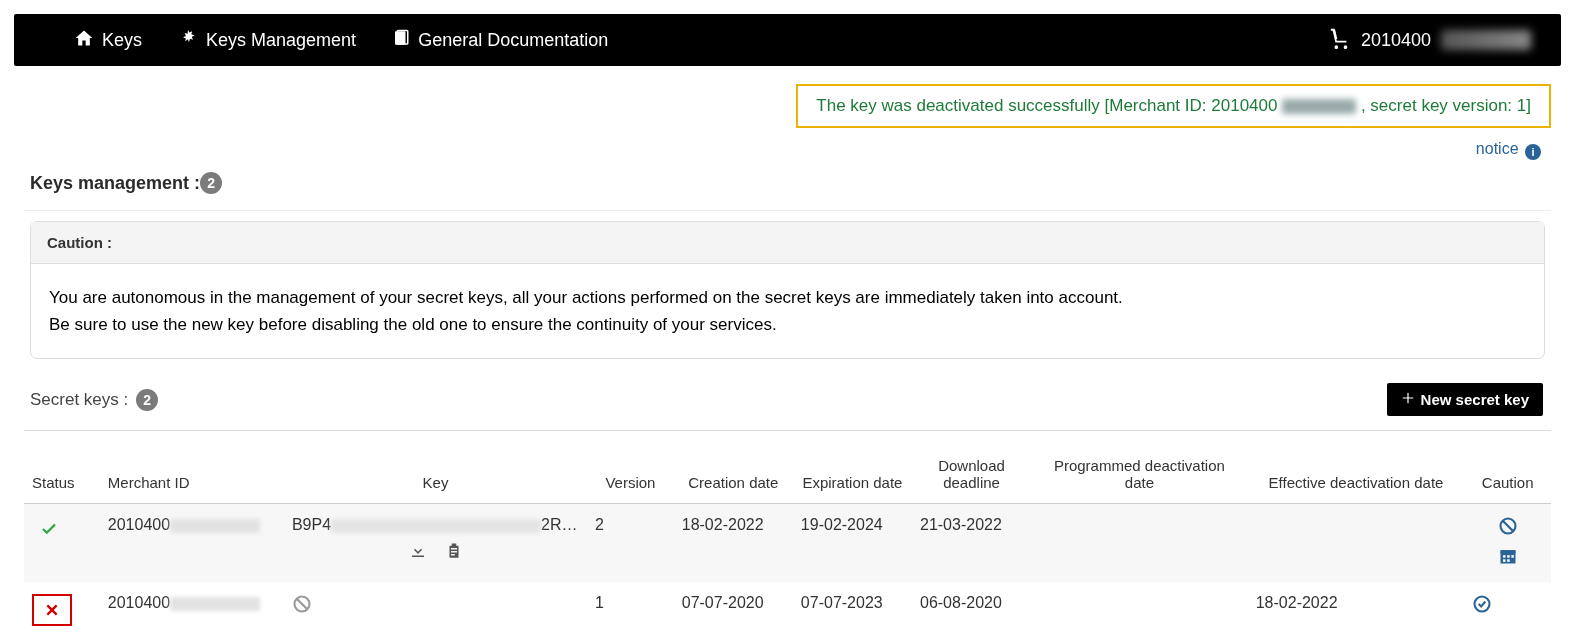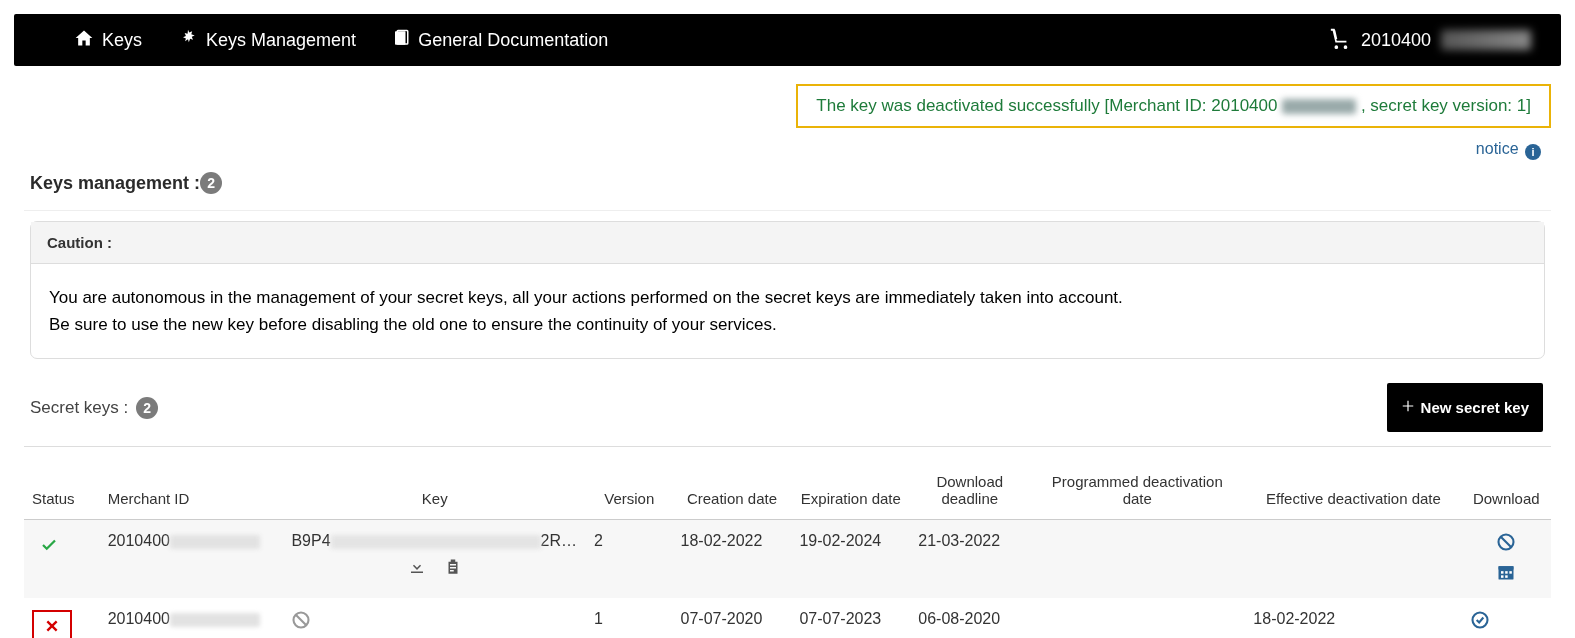--- a/index.html
+++ b/index.html
@@ -132,21 +132,21 @@
     color: #444;
     display: flex;
     gap: 8px;
     align-items: center;
   }
   .btn-new {
     margin-left: auto;
     background: #000;
     color: #fff;
     border: none;
-    padding: 16px 14px;
+    padding: 8px 14px;
     font-size: 15px;
     font-weight: 600;
     border-radius: 2px;
     display: flex;
     align-items: center;
     gap: 6px;
     cursor: pointer;
   }
   table.keys {
     width: 100%;
@@ -311,21 +311,21 @@
       <tr>
         <th class="left" style="width:70px">Status</th>
         <th class="left" style="width:170px">Merchant ID</th>
         <th style="width:280px">Key</th>
         <th style="width:80px">Version</th>
         <th style="width:110px">Creation date</th>
         <th style="width:110px">Expiration date</th>
         <th style="width:110px">Download deadline</th>
         <th style="width:200px">Programmed deactivation date</th>
         <th style="width:200px">Effective deactivation date</th>
-        <th style="width:80px">Download</th>
+        <th style="width:80px">Caution</th>
       </tr>
     </thead>
     <tbody>
 
       <tr>
         <td class="left">
           <span class="status-box">
             <svg width="18" height="18" viewBox="0 0 24 24" fill="none" stroke="#28a745" stroke-width="3">
                 <path d="M4 12l5 5L20 6"></path>
               </svg>

